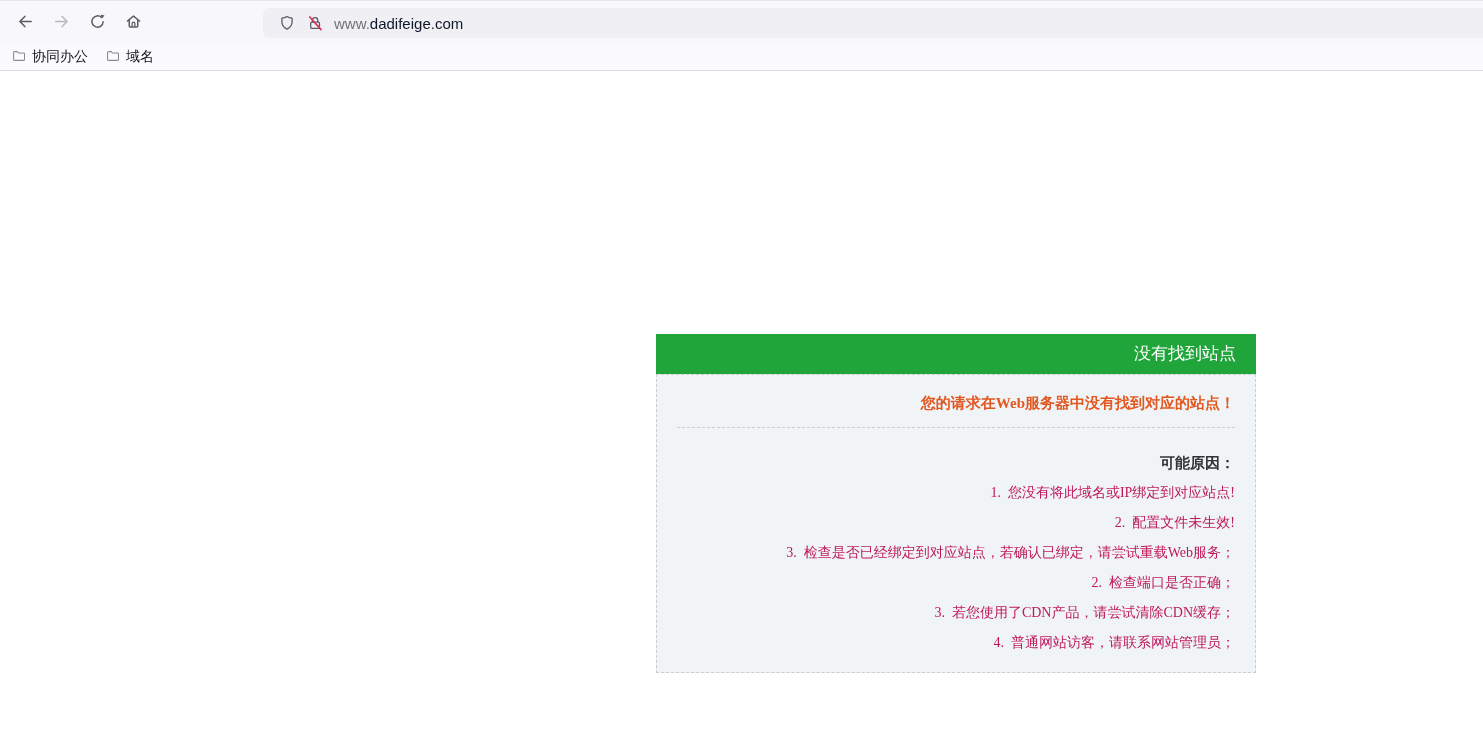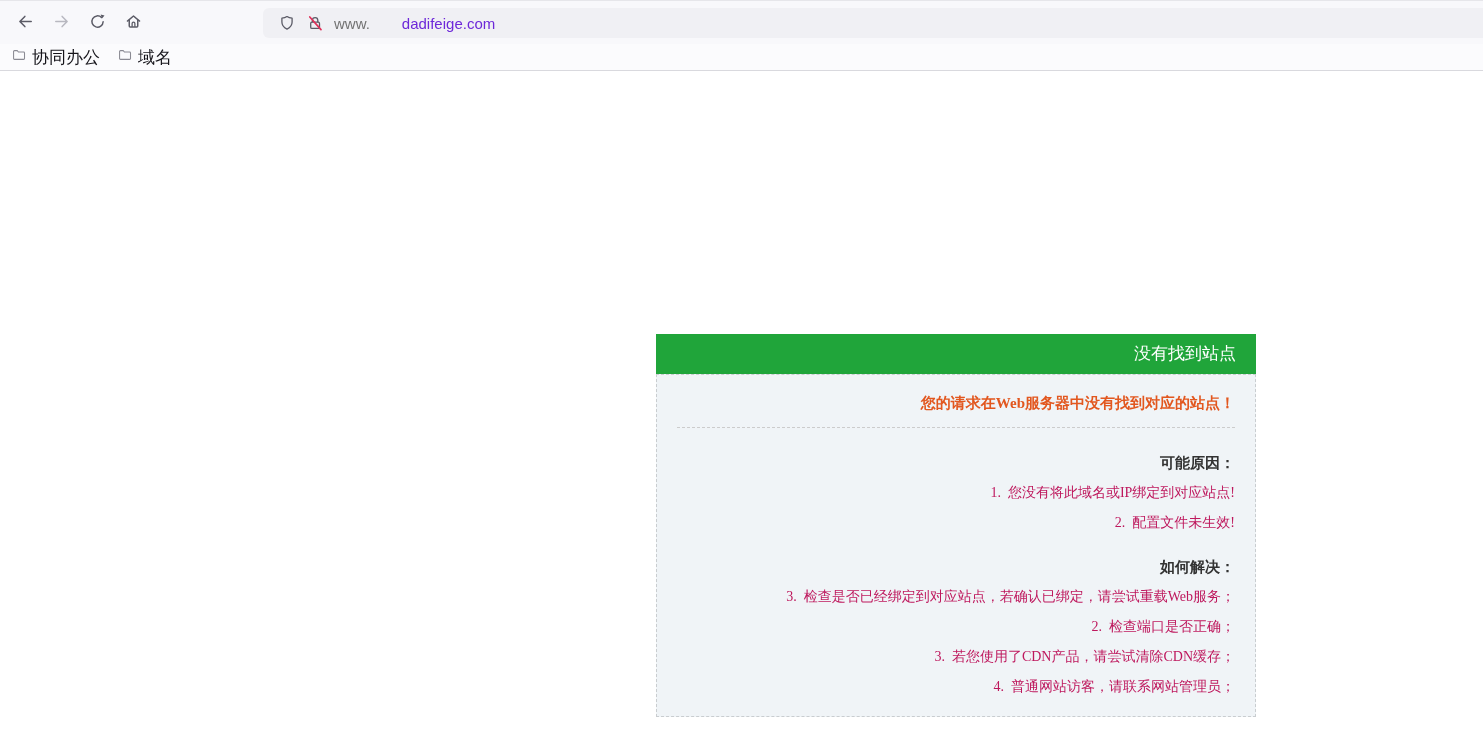--- a/index.html
+++ b/index.html
@@ -24,30 +24,30 @@
     position:absolute; left:263px; right:0; top:7px; height:30px;
     background:#f0f0f4; border-radius:6px 0 0 6px;
     display:flex; align-items:center; padding-left:10px;
   }
   .urlbar .chip {
     width:28px; height:26px; display:flex; align-items:center; justify-content:center;
     flex:0 0 auto;
   }
   .url-text { font-size:15px; margin-left:5px; white-space:nowrap; }
   .url-prefix { color:#737373; }
-  .url-domain { color:#6d28d9;margin-left:32px; }
+  .url-domain { color:#0f172a; }
 
   .bookmarks-bar {
     height:27px; background:#fbfbfd; border-bottom:1px solid #d9d9de;
     display:flex; align-items:center; padding-left:8px;
   }
   .bookmark {
     display:flex; align-items:center; gap:6px; margin-right:10px;
     padding:2px 4px; border-radius:3px; cursor:pointer;
-    font-size:17px; color:#15141a; white-space:nowrap;
+    font-size:14px; color:#15141a; white-space:nowrap;
   }
   .bookmark svg { flex:0 0 auto; }
 
   
   .content { position:relative; height:670px; background:#ffffff; }
 
   .panel {
     position:absolute; left:656px; top:263px; width:600px;
     font-family:"Liberation Serif", serif;
     text-align:right;
@@ -152,21 +152,20 @@
 
   <div class="content">
     <div class="panel">
       <div class="panel-header">没有找到站点</div>
       <div class="panel-body">
         <p class="headline">您的请求在Web服务器中没有找到对应的站点！</p>
         <hr class="divider">
         <p class="section-title">可能原因：</p>
         <p class="item">1.  您没有将此域名或IP绑定到对应站点!</p>
         <p class="item">2.  配置文件未生效!</p>
-        <p class="section-title solve">如何解决：</p>
         <p class="item">3.  检查是否已经绑定到对应站点，若确认已绑定，请尝试重载Web服务；</p>
         <p class="item">2.  检查端口是否正确；</p>
         <p class="item">3.  若您使用了CDN产品，请尝试清除CDN缓存；</p>
         <p class="item">4.  普通网站访客，请联系网站管理员；</p>
       </div>
     </div>
   </div>
 
 </div>
 

